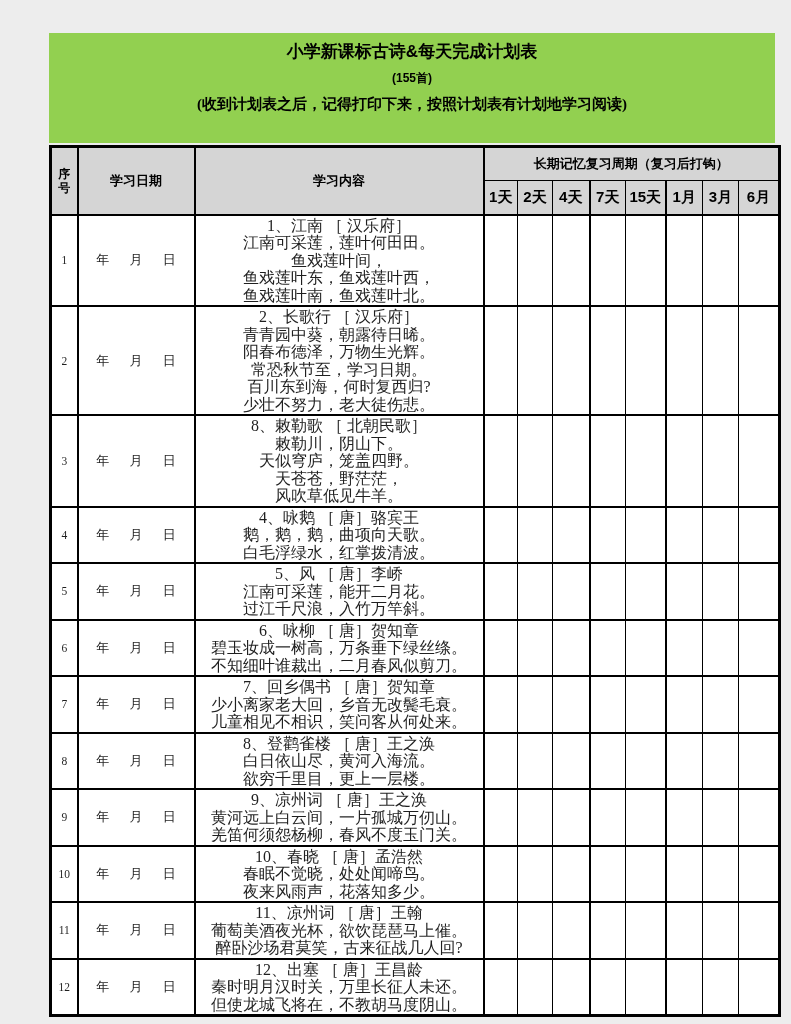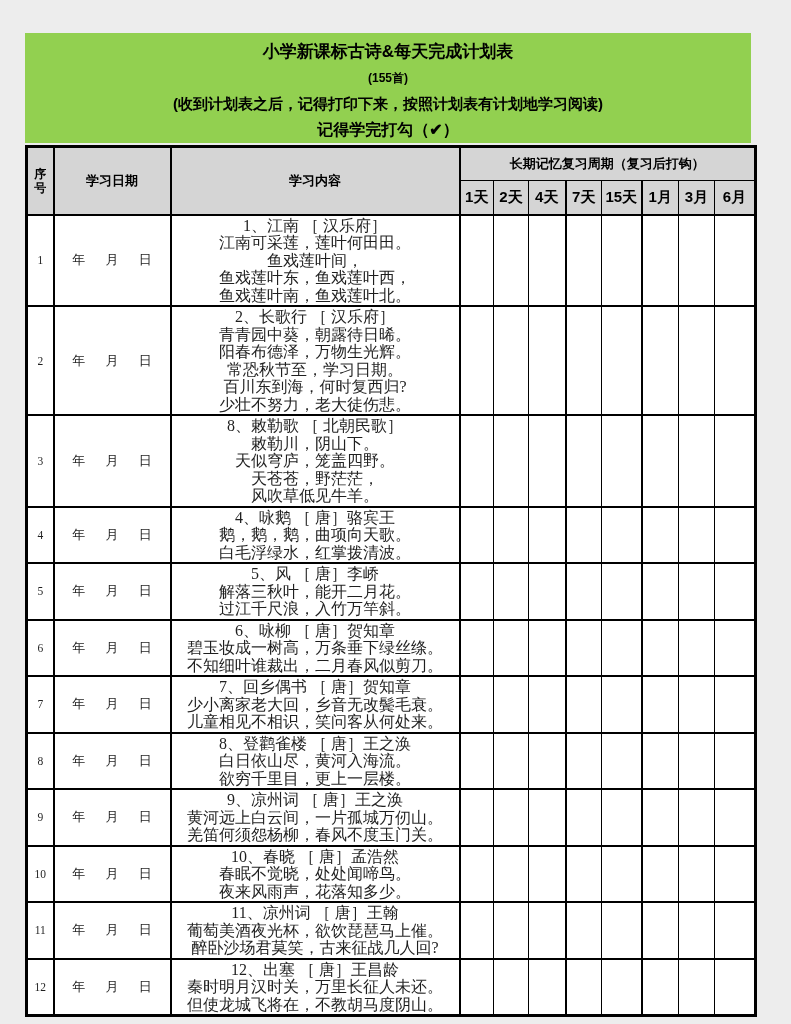--- a/index.html
+++ b/index.html
@@ -8,35 +8,35 @@
     background: #ededed;
     font-family: "Liberation Sans", sans-serif;
     color: #000;
     width: 791px;
     height: 1024px;
     overflow: hidden;
   }
   .page {
     width: 791px;
     height: 1024px;
-    padding: 33px 32px 0 25px;
+    padding: 33px 32px 0 49px;
     background: #ededed;
   }
   
   .banner {
     width: 726px;
     height: 110px;
     background: #92d050;
     text-align: center;
     padding-top: 5px;
   }
   .banner div { font-weight: bold; color: #000; }
   .banner .t1 { font-size: 17px; line-height: 27px; }
   .banner .t2 { font-size: 12px; line-height: 26px; }
-  .banner .t3 { font-size: 15px; line-height: 26px; }
+  .banner .t3 { font-size: 15px; line-height: 26px; font-family: Liberation Serif, serif; }
   .banner .t4 { font-size: 16px; line-height: 26px; }
   
   table.plan {
     margin-top: 2px;
     width: 726px;
     border-collapse: collapse;
     table-layout: fixed;
     border: 3px solid #000;
     background: #fff;
   }
@@ -83,21 +83,20 @@
 </style>
 </head>
 <body>
 
 <div class="page">
 
   <div class="banner">
     <div class="t1">小学新课标古诗&amp;每天完成计划表</div>
     <div class="t2">(155首)</div>
     <div class="t3">(收到计划表之后，记得打印下来，按照计划表有计划地学习阅读)</div>
-    <div class="t4">记得学完打勾（✔）</div>
   </div>
 
   <table class="plan">
     <colgroup>
       <col style="width:27px">
       <col style="width:117px">
       <col style="width:289px">
       <col style="width:34px">
         <col style="width:35px">
         <col style="width:37px">
@@ -199,21 +198,21 @@
           <td class="c-chk"></td>
           <td class="c-chk b-l2"></td>
           <td class="c-chk"></td>
           <td class="c-chk"></td>
         </tr>
         <tr>
           <td class="c-idx">5</td>
           <td class="c-date">年 月 日</td>
           <td class="c-poem">
             <div class="poem-line">5、风 ［ 唐］李峤</div>
-            <div class="poem-line">解落三秋叶，能开二月花。</div>
+            <div class="poem-line">江南可采莲，能开二月花。</div>
             <div class="poem-line">过江千尺浪，入竹万竿斜。</div>
           </td>
           <td class="c-chk"></td>
           <td class="c-chk"></td>
           <td class="c-chk"></td>
           <td class="c-chk b-l2"></td>
           <td class="c-chk"></td>
           <td class="c-chk b-l2"></td>
           <td class="c-chk"></td>
           <td class="c-chk"></td>

